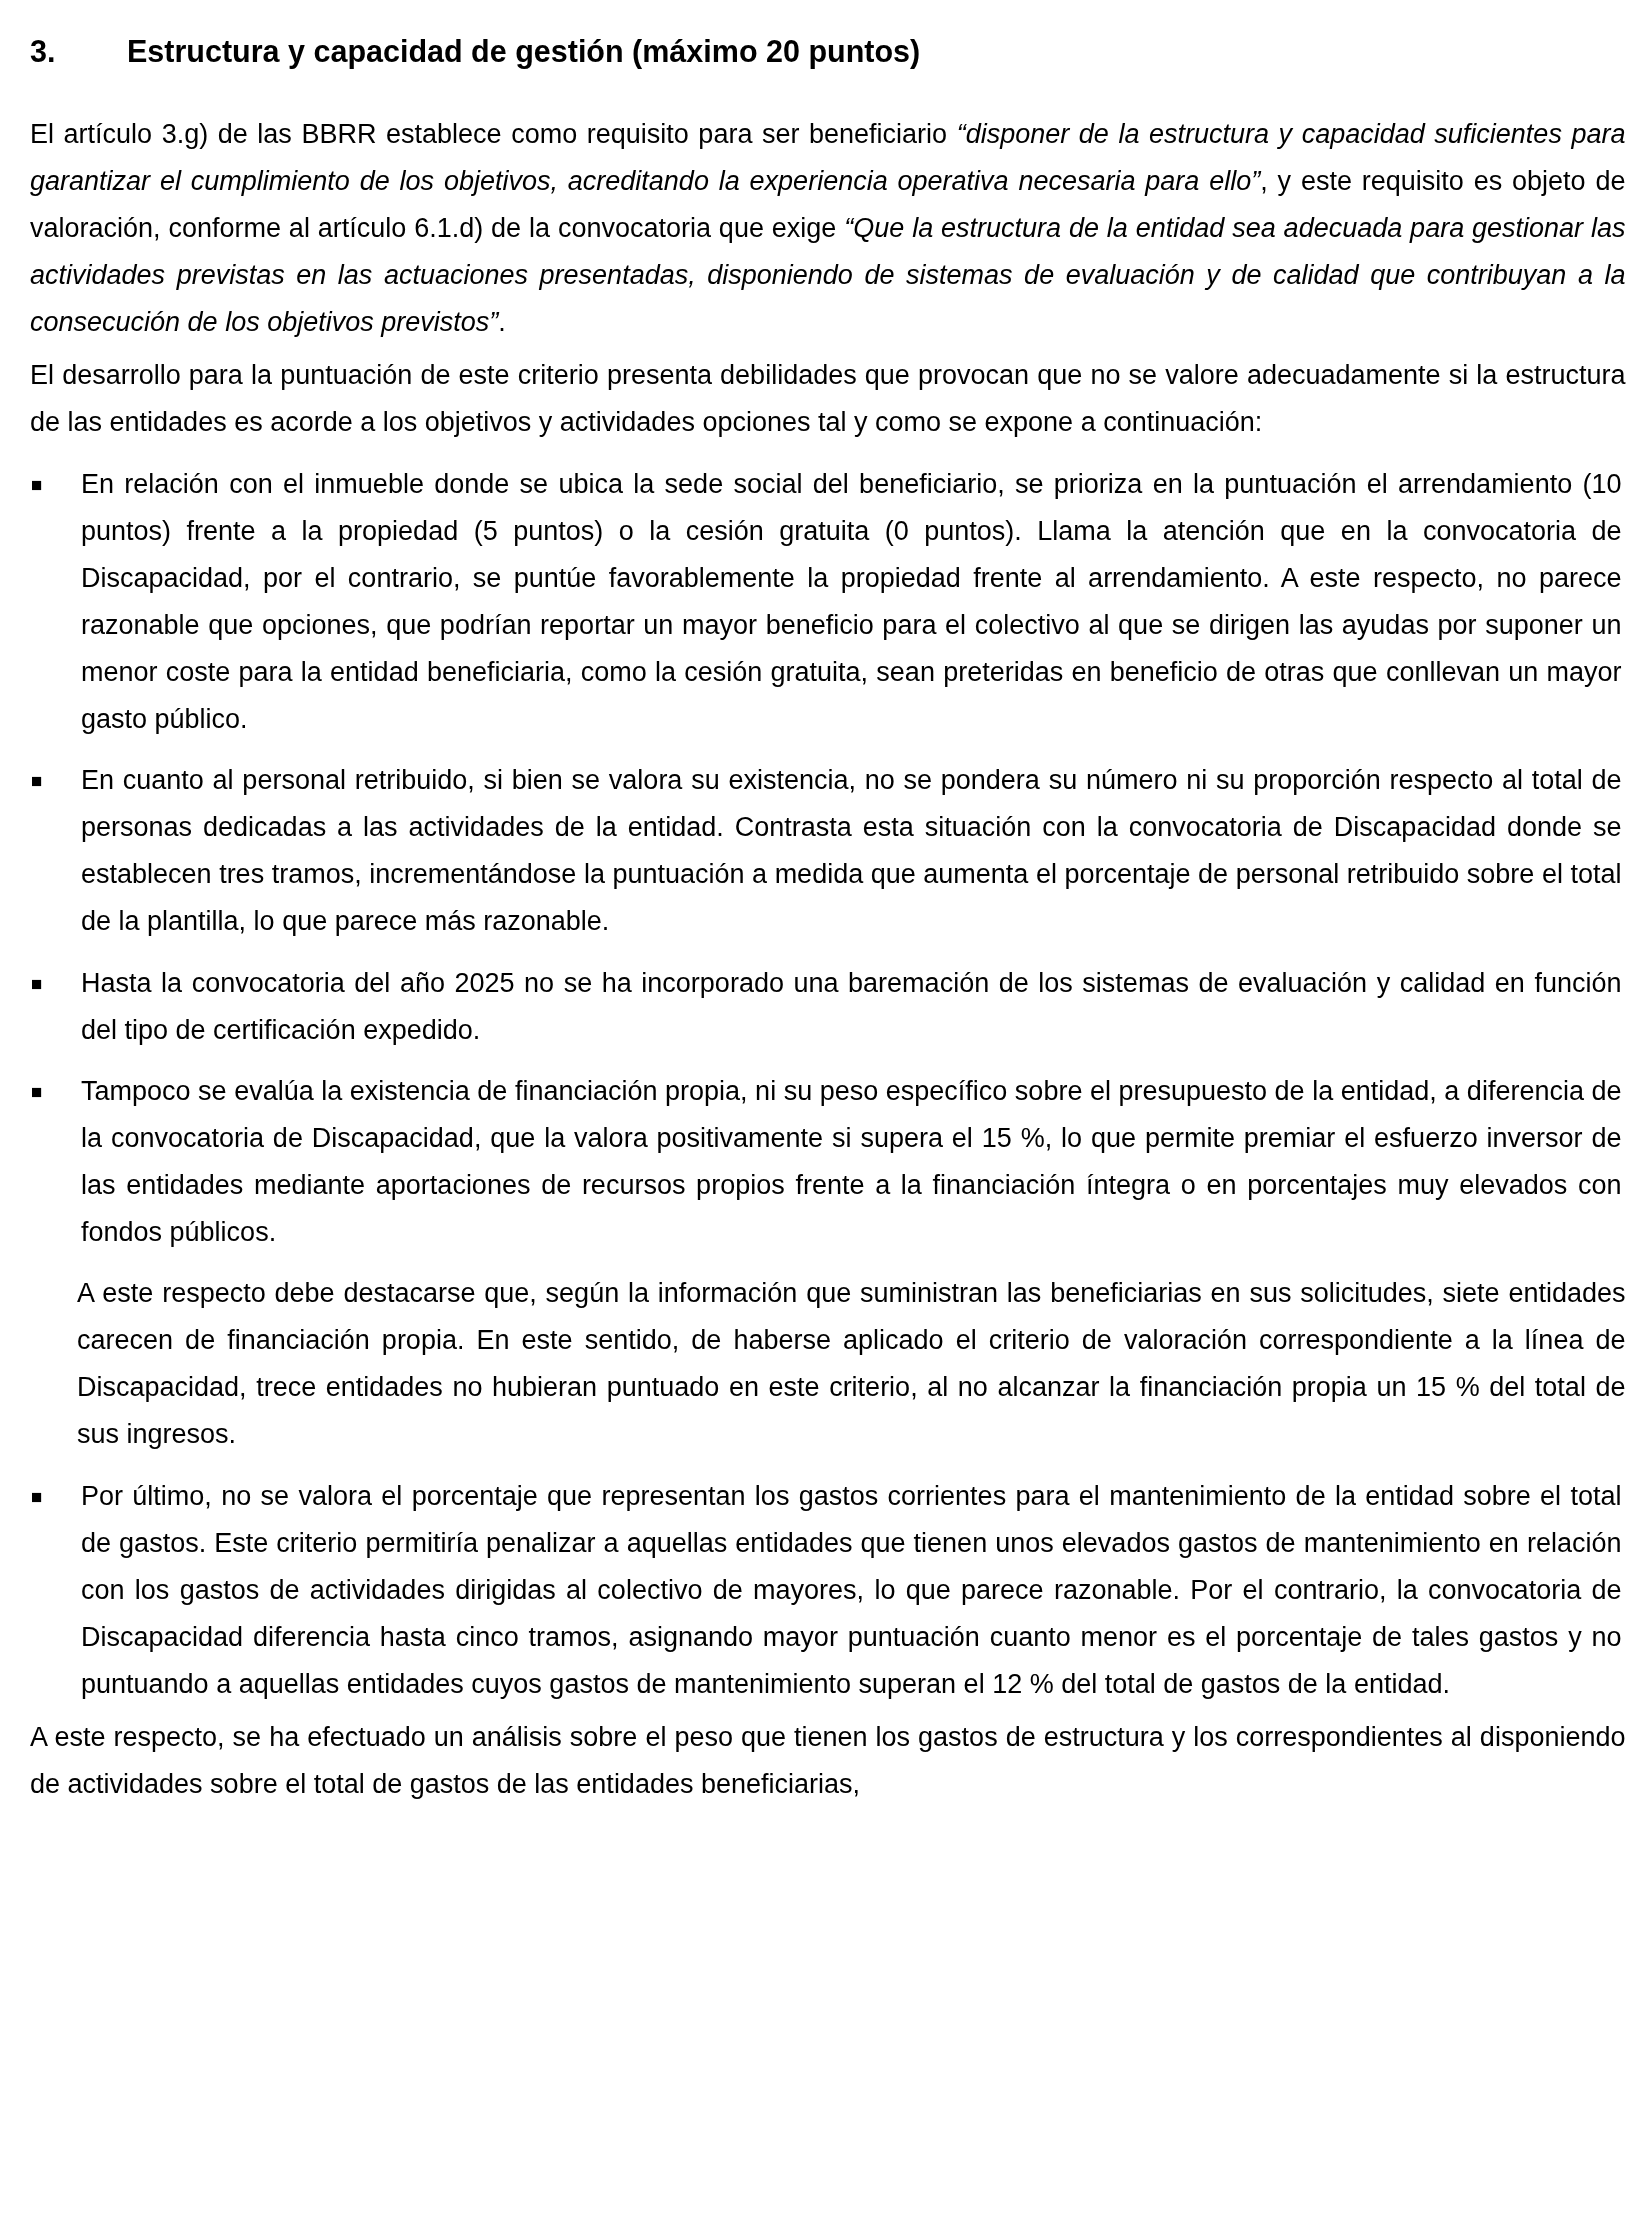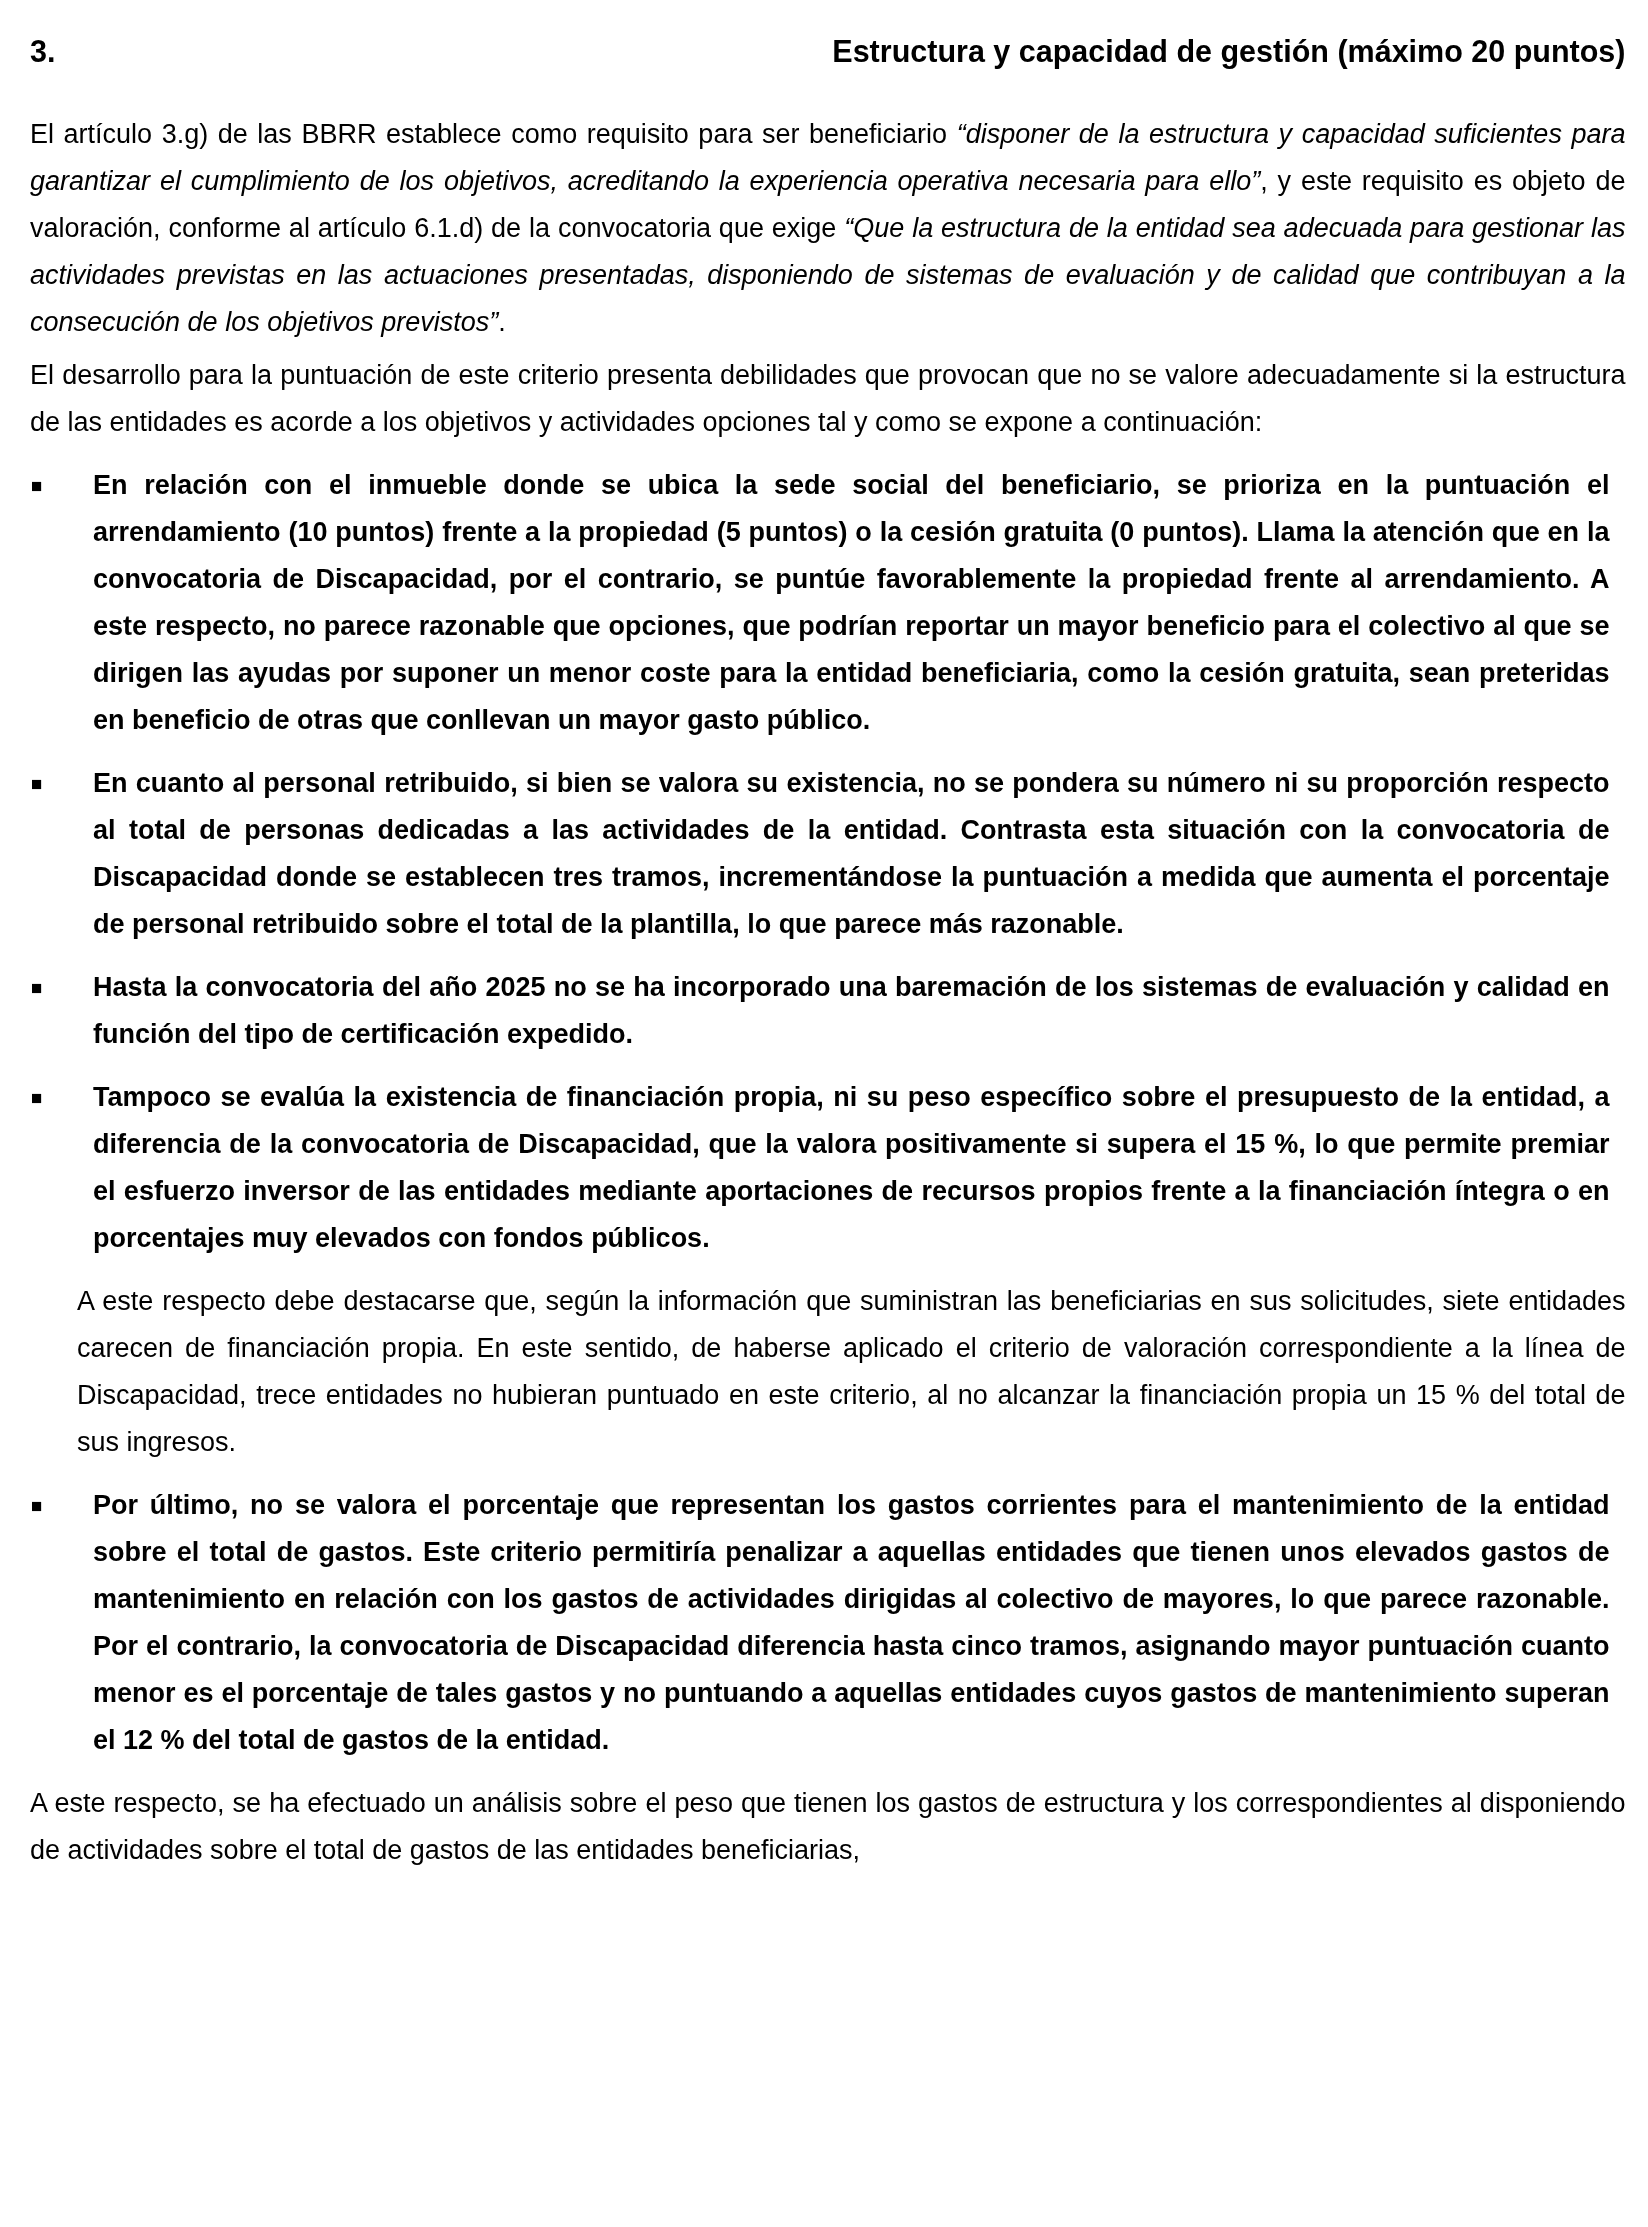--- a/index.html
+++ b/index.html
@@ -26,21 +26,20 @@
     font-size: 30.5px;
     font-weight: bold;
     line-height: 39px;
     margin: 0 0 40px 0;
   }
   .h-num {
     flex: 0 0 97px;
   }
   .h-text {
     flex: 1 1 auto;
-    text-align: right;
   }
   .para {
     margin: 0 0 6.4px 0;
     text-align: justify;
   }
   .para em, .b-text em {
     font-style: italic;
   }
   .bullet {
     position: relative;
@@ -50,23 +49,22 @@
   .marker {
     position: absolute;
     left: 0px;
     top: 0px;
     width: 47px;
     font-size: 37px;
     line-height: 47px;
     color: #000000;
   }
   .b-text {
-    margin: 16px;
+    margin: 4px;
     text-align: justify;
-    font-weight: bold;
   }
   .sub {
     margin: 14.4px 0 6.4px 0;
     padding-left: 47px;
   }
 </style>
 </head>
 <body>
 
 <div class="page">

